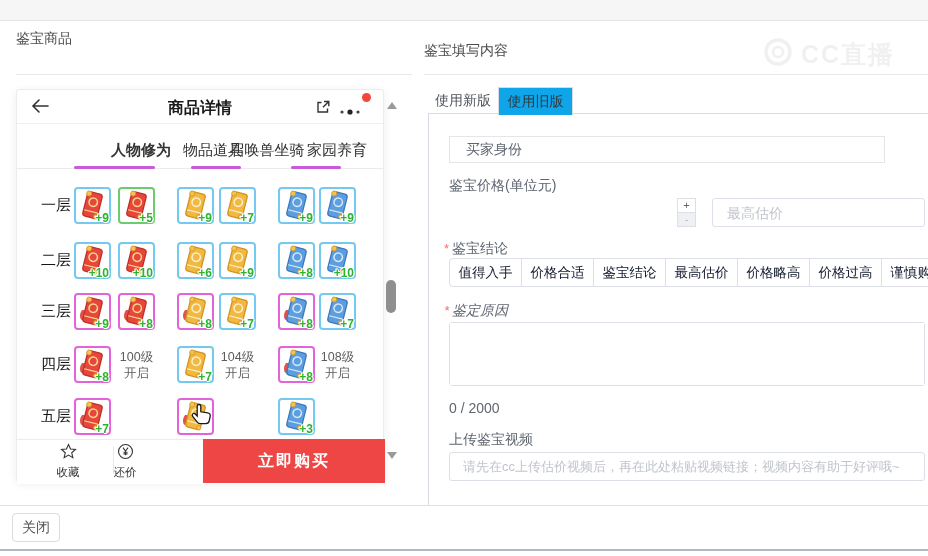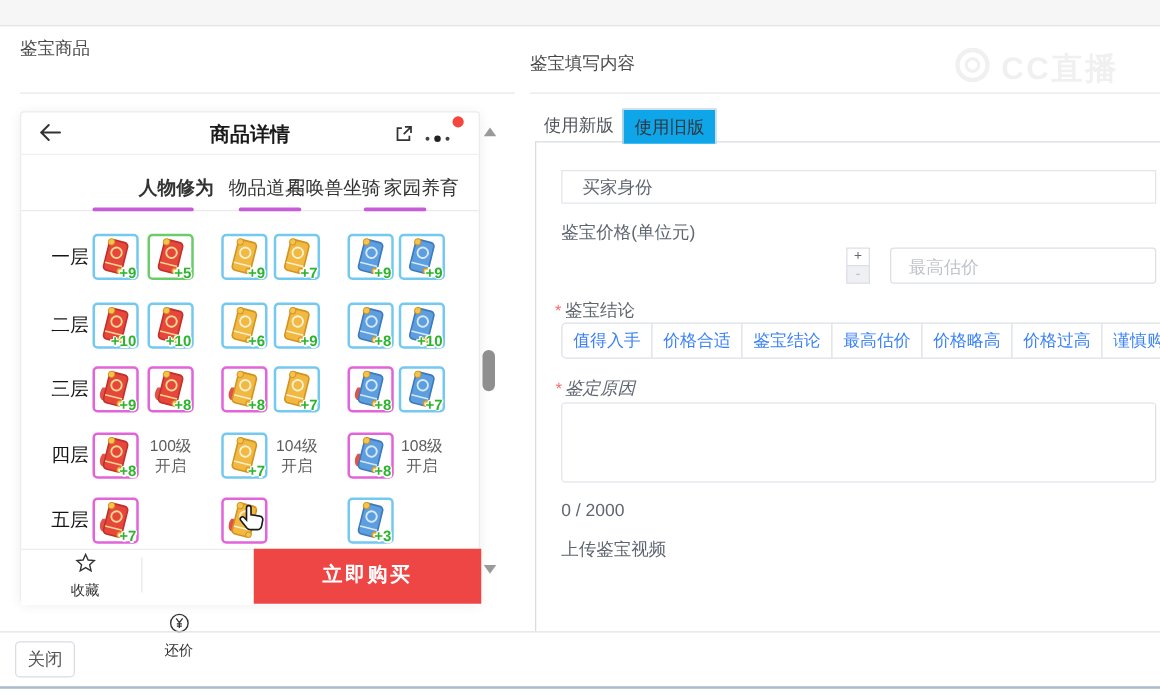--- a/index.html
+++ b/index.html
@@ -62,25 +62,25 @@
   .inputbox{position:absolute;border:1px solid #dcdfe6;border-radius:3px;background:#fff;box-sizing:border-box;}
   .inputbox input{border:none;outline:none;background:transparent;width:100%;height:100%;
                   font-family:"Liberation Sans",sans-serif;font-size:14px;color:#333;padding:0 0 0 14px;
                   box-sizing:border-box;}
   .inputbox input::placeholder{color:#c0c4cc;}
   .stepper{left:677px;top:198px;width:19px;height:29px;}
   .step{position:absolute;left:0;width:19px;box-sizing:border-box;border:1px solid #dcdfe6;
         text-align:center;font-size:11px;line-height:12px;cursor:pointer;}
   .step-up{top:0;height:15px;background:#fff;color:#666;}
   .step-down{top:14px;height:15px;background:#eef0f3;color:#b4bac2;}
-  .buyerbox{left:449px;top:136px;width:476px;height:27px;border:1px solid #e2e5ea;box-sizing:border-box;}
+  .buyerbox{left:449px;top:136px;width:436px;height:27px;border:1px solid #e2e5ea;box-sizing:border-box;}
   .buyerbox span{margin-left:16px;line-height:25px;font-size:14px;color:#5f6670;}
   .cgroup{left:449px;top:258px;white-space:nowrap;font-size:0;}
   .cbtn{display:inline-block;width:73px;height:29px;line-height:27px;text-align:center;
-        border:1px solid #dcdfe6;margin-left:-1px;box-sizing:border-box;background:#fff;color:#3b82f6;
+        border:1px solid #dcdfe6;margin-left:-1px;box-sizing:border-box;background:#fff;color:#0f172a;
         font-size:13.5px;cursor:pointer;}
   .cbtn:first-child{margin-left:0;border-radius:4px 0 0 4px;}
   .tarea{left:449px;top:322px;width:476px;height:64px;border:1px solid #dcdfe6;border-radius:3px;
          box-sizing:border-box;background:#fff;}
   .tarea textarea{width:100%;height:100%;border:none;outline:none;resize:none;box-sizing:border-box;
                   padding:6px 10px;font-family:"Liberation Sans",sans-serif;font-size:13px;}
   
   .footline{left:0;top:505px;width:928px;height:1px;background:#e2e2e2;}
   .closebtn{left:12px;top:513px;width:48px;height:29px;border:1px solid #d9dce3;border-radius:4px;
             box-sizing:border-box;text-align:center;line-height:27px;font-size:14px;color:#555;
@@ -478,21 +478,21 @@
     <div class="actbar"></div>
     <div class="actcol" style="left:28px;width:46px;">
       <span>
         <svg viewBox="0 0 20 20" width="17" height="17">
             <path d="M10 1.8 l2.4 5.3 5.8 .5 -4.4 3.9 1.3 5.7 -5.1-3 -5.1 3 1.3-5.7 -4.4-3.9 5.8-.5 z" fill="none" stroke="#333" stroke-width="1.3"></path>
           </svg>
       </span>
       <span class="lbl">收藏</span>
     </div>
     <div class="vdiv" style="left:96px;top:356px;height:28px;"></div>
-    <div class="actcol" style="left:103px;width:46px;margin-top:48px;">
+    <div class="actcol" style="left:85px;width:46px;">
       <span>
         <svg width="17" height="17" viewBox="0 0 20 20">
             <circle cx="10" cy="10" r="8.2" fill="none" stroke="#333" stroke-width="1.3"></circle>
             <path d="M7 5.5 L10 9.5 L13 5.5 M10 9.5 V14.5 M7.6 10.8 H12.4 M7.6 12.8 H12.4" stroke="#333" stroke-width="1.2" fill="none"></path>
           </svg>
       </span>
       <span class="lbl">还价</span>
     </div>
     <div class="buybtn" style="background: rgb(238, 69, 69);">立即购买</div>
   </div>
@@ -532,17 +532,20 @@
 
   <div class="flabel" style="left:444px;top:302px;font-style:italic;">
     <span class="req" style="color: rgb(245, 108, 108);">*</span><span>鉴定原因</span>
   </div>
   <div class="abs tarea">
     <textarea style=""></textarea>
   </div>
   <div class="flabel" style="left:449px;top:400px;">0 / 2000</div>
 
   <div class="flabel" style="left:449px;top:431px;text-align:right;">上传鉴宝视频</div>
+  <div class="abs inputbox" style="left:449px;top:452px;width:476px;height:29px;">
+    <input style="font-size: 13px; padding-left: 13px;" placeholder="请先在cc上传估价视频后，再在此处粘贴视频链接；视频内容有助于好评哦~">
+  </div>
 
   <div class="abs footline"></div>
   <div class="abs closebtn">关闭</div>
   <div class="abs bottomline"></div>
 </div>
 
 </body></html>

